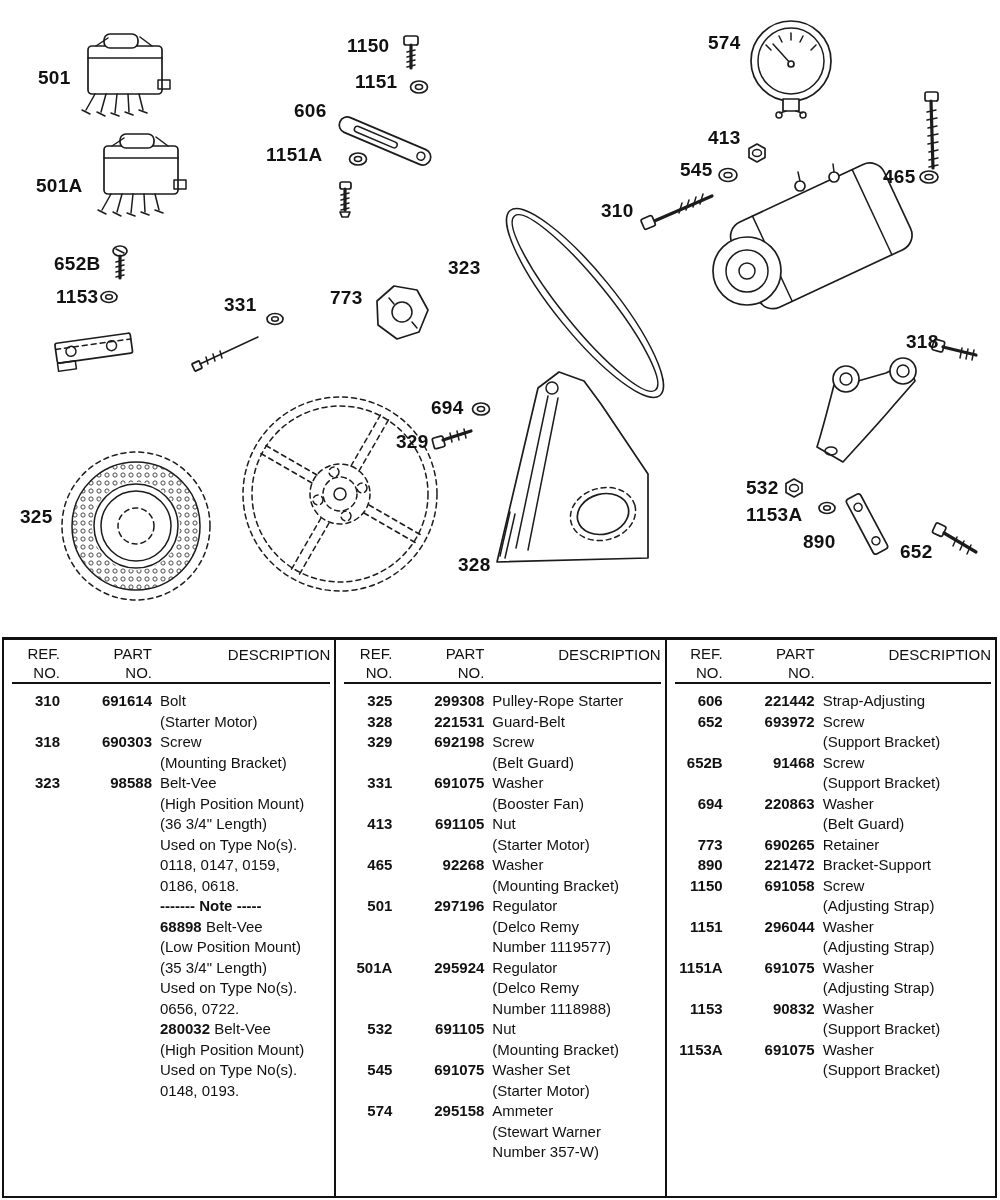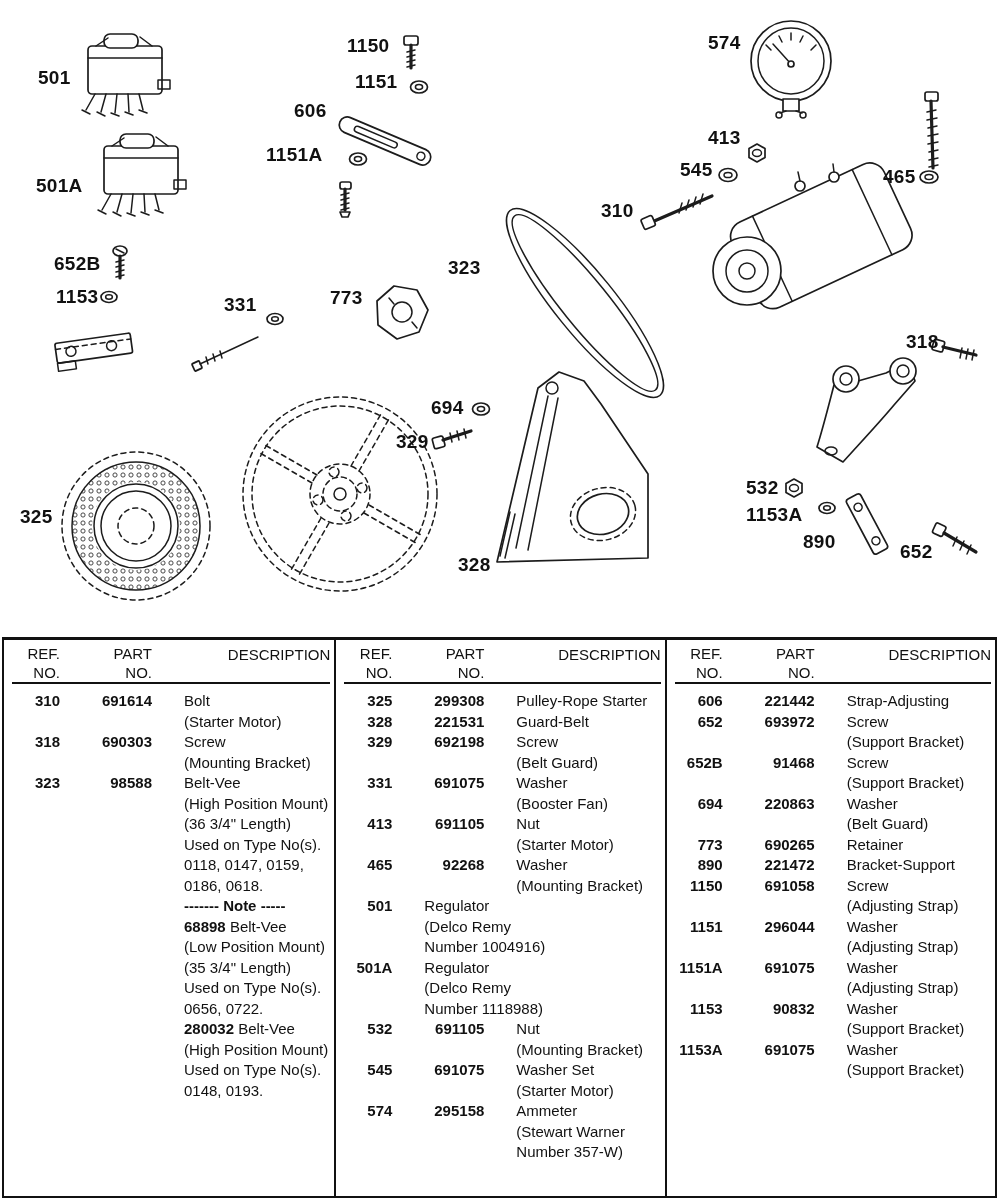--- a/index.html
+++ b/index.html
@@ -26,21 +26,21 @@
 
   .thead { display:grid; grid-template-columns:48px 84px 1fr; column-gap:8px; height:44px;
            border-bottom:2px solid #111; align-items:start; padding-top:4px; }
   .th { font-size:15px; line-height:19px; text-align:right; }
   .th-desc { align-self:end; padding-bottom:18px; }
   .thl { display:block; }
 
   .entries { padding-top:7px; }
   .entry { display:grid; grid-template-columns:48px 84px 1fr; column-gap:8px; }
   .ref, .part { font-weight:bold; text-align:right; font-size:15px; line-height:20.5px; white-space:nowrap; }
-  .desc { font-size:15px; line-height:20.5px;margin-left:24px; }
+  .desc { font-size:15px; line-height:20.5px; }
   .dline { white-space:nowrap; }
   .b { font-weight:bold; }
 </style>
 </head>
 <body>
 
 <div class="page">
 
   <div class="diagram">
     <svg viewBox="0 0 1000 637" width="1000" height="637" xmlns="http://www.w3.org/2000/svg">
@@ -416,28 +416,30 @@
           <div class="entry">
             <span class="ref">465</span>
             <span class="part">92268</span>
             <span class="desc">
               <div class="dline"><span>Washer</span></div>
               <div class="dline"><span>(Mounting Bracket)</span></div>
             </span>
           </div>
           <div class="entry">
             <span class="ref">501</span>
+            <span class="part">297196</span>
             <span class="desc">
               <div class="dline"><span>Regulator</span></div>
               <div class="dline"><span>(Delco Remy</span></div>
-              <div class="dline"><span>Number 1004916)</span></div>
+              <div class="dline"><span>Number 1119577)</span></div>
             </span>
           </div>
           <div class="entry">
             <span class="ref">501A</span>
+            <span class="part">295924</span>
             <span class="desc">
               <div class="dline"><span>Regulator</span></div>
               <div class="dline"><span>(Delco Remy</span></div>
               <div class="dline"><span>Number 1118988)</span></div>
             </span>
           </div>
           <div class="entry">
             <span class="ref">532</span>
             <span class="part">691105</span>
             <span class="desc">

